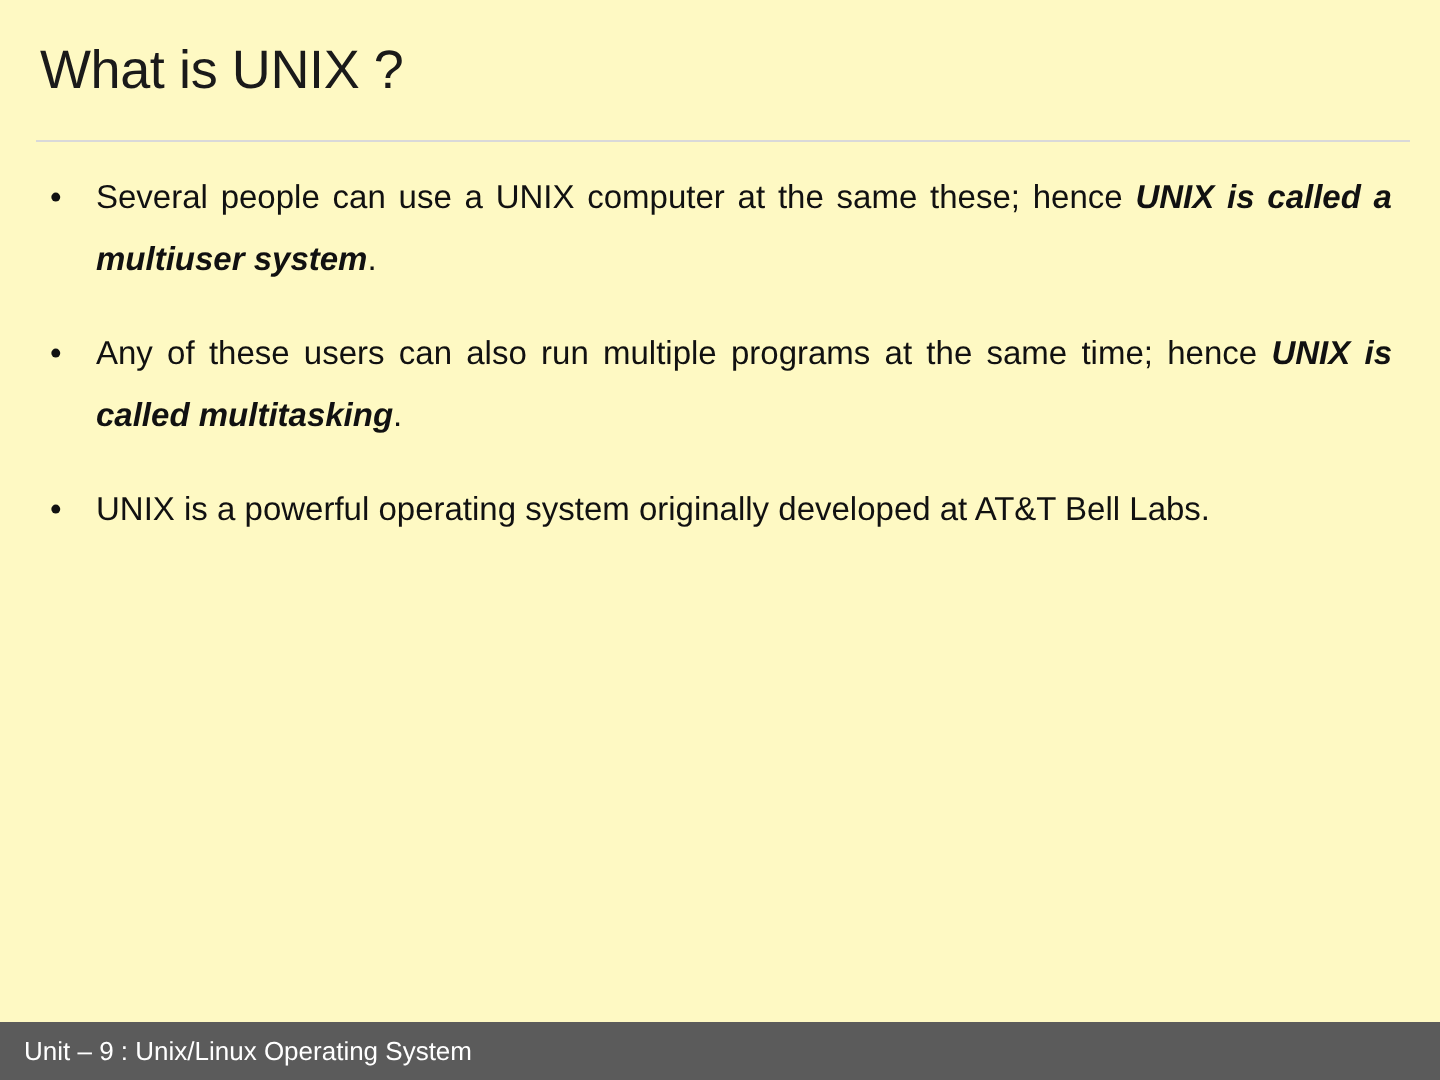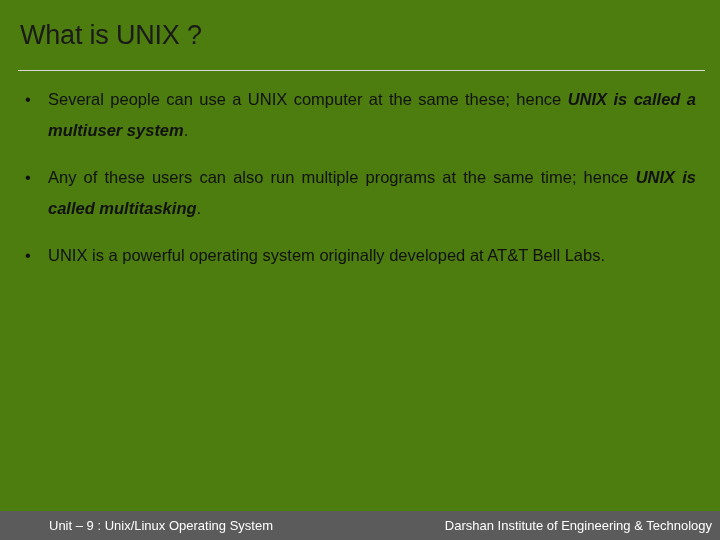--- a/index.html
+++ b/index.html
@@ -10,21 +10,21 @@
     width: 720px;
     height: 540px;
     background: #ffffff;
     font-family: "Liberation Sans", sans-serif;
     overflow: hidden;
   }
   .slide {
     position: relative;
     width: 720px;
     height: 540px;
-    background: #4d7c0f;
+    background: #fef9c3;
   }
   .slide-title {
     position: absolute;
     left: 20px;
     top: 19px;
     font-size: 27px;
     line-height: 32px;
     font-weight: 400;
     color: #1a1a1a;
     letter-spacing: -0.2px;
@@ -81,21 +81,20 @@
   }
   .footer-left {
     position: absolute;
     left: 12px;
     top: 0;
     height: 29px;
     line-height: 29px;
     font-size: 13px;
     color: #ffffff;
     white-space: nowrap;
-    margin-left: 37px;
   }
   .footer-right {
     position: absolute;
     right: 8px;
     top: 0;
     height: 29px;
     line-height: 29px;
     font-size: 13px;
     color: #ffffff;
     white-space: nowrap;
@@ -124,16 +123,15 @@
 
     <div class="bullet-item last-item">
       <span class="bullet-marker">•</span>
       <span class="bullet-text"><span>UNIX is a powerful operating system originally developed at AT&amp;T Bell Labs.</span><em></em><span></span></span>
     </div>
 
   </div>
 
   <div class="footer-bar">
     <div class="footer-left">Unit – 9 : Unix/Linux Operating System</div>
-    <div class="footer-right">Darshan Institute of Engineering &amp; Technology</div>
   </div>
 
 </div>
 
 </body></html>

